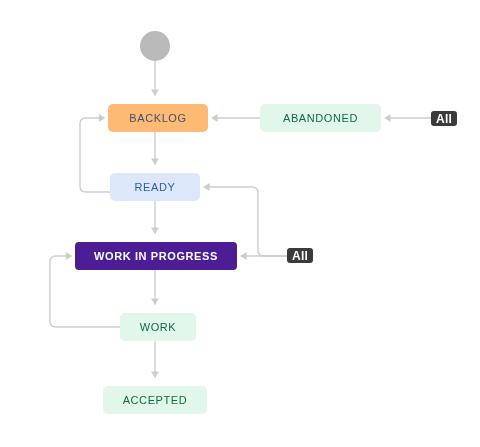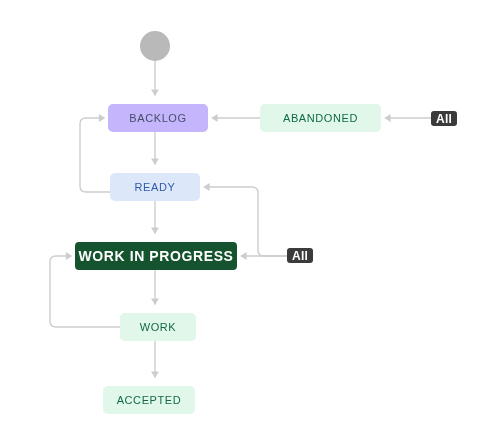--- a/index.html
+++ b/index.html
@@ -37,35 +37,35 @@
     border-radius: 5px;
     letter-spacing: 0.6px;
     white-space: nowrap;
     user-select: none;
   }
   .node-label {
     display: block;
     line-height: 1;
   }
   .node-backlog {
-    background: #c4b5fd;
+    background: #fdba74;
     color: #44506a;
     font-size: 11px;
     font-weight: 400;
   }
   .node-ready {
     background: #dde7fa;
     color: #2f5ca8;
     font-size: 11px;
     font-weight: 400;
   }
   .node-wip {
-    background: #14532d;
+    background: #4c1d95;
     color: #ffffff;
-    font-size: 14px;
+    font-size: 11px;
     font-weight: 700;
     border-radius: 4px;
   }
   .node-green {
     background: #e1f7e9;
     color: #106b44;
     font-size: 11px;
     font-weight: 400;
   }
   .start-node {
@@ -148,21 +148,21 @@
   </div>
 
   <div class="node node-wip" style="left:75px; top:242px; width:162px; height:28px;">
     <span class="node-label">WORK IN PROGRESS</span>
   </div>
 
   <div class="node node-green" style="left:120px; top:313px; width:76px; height:28px;">
     <span class="node-label">WORK</span>
   </div>
 
-  <div class="node node-green" style="left:103px; top:386px; width:92px; height:28px;">
+  <div class="node node-green" style="left:103px; top:386px; width:104px; height:28px;">
     <span class="node-label">ACCEPTED</span>
   </div>
 
   <div class="badge" style="left:431px; top:111px; width:26px; height:15px;">
     <span>All</span>
   </div>
 
   <div class="badge" style="left:287px; top:248px; width:26px; height:15px;">
     <span>All</span>
   </div>

